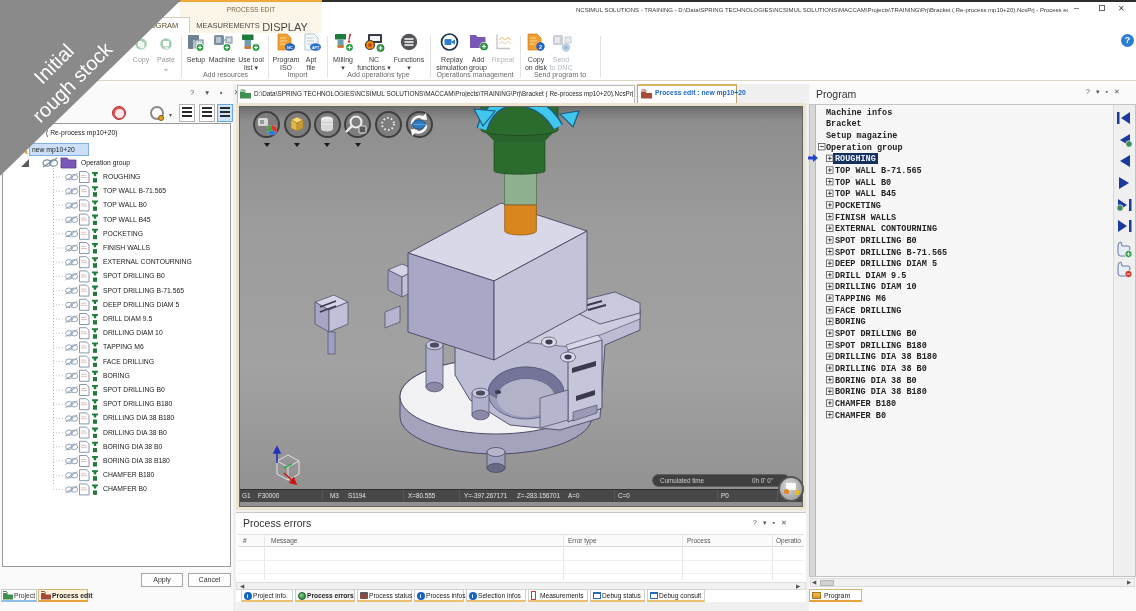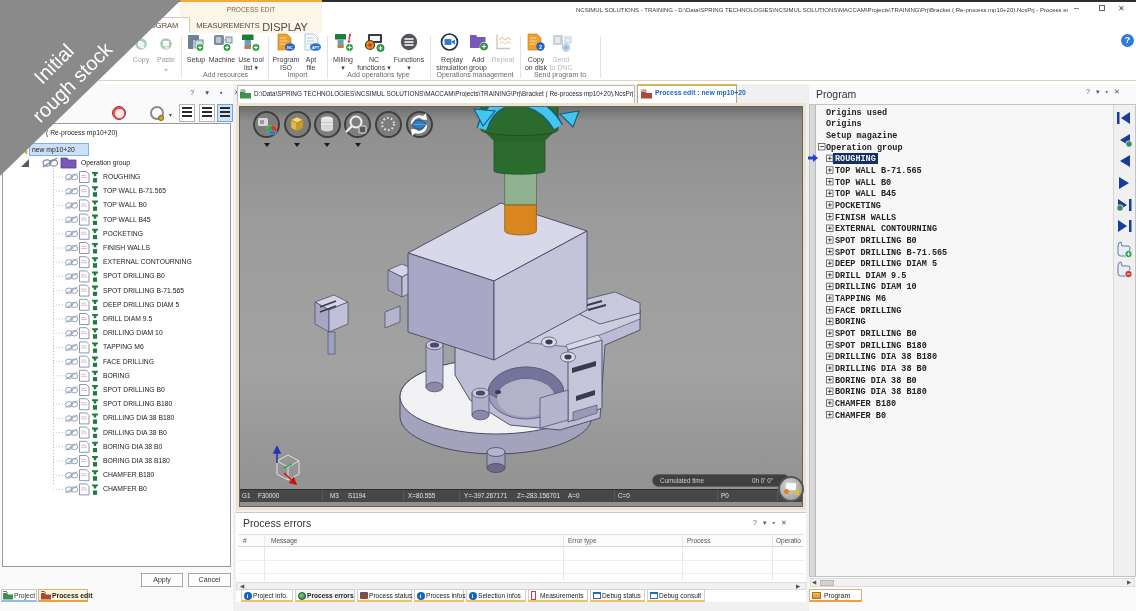--- a/index.html
+++ b/index.html
@@ -586,22 +586,22 @@
     <path d="M18.8 264.0 h4 M20.8 262.0 v4" stroke="#333" stroke-width="0.9"></path>
     <rect x="17.5" y="272.4" width="6.5" height="6.5" fill="#fff" stroke="#555" stroke-width="0.8"></rect>
     <path d="M18.8 275.6 h4 M20.8 273.6 v4" stroke="#333" stroke-width="0.9"></path>
     <rect x="17.5" y="284.1" width="6.5" height="6.5" fill="#fff" stroke="#555" stroke-width="0.8"></rect>
     <path d="M18.8 287.3 h4 M20.8 285.3 v4" stroke="#333" stroke-width="0.9"></path>
     <rect x="17.5" y="295.8" width="6.5" height="6.5" fill="#fff" stroke="#555" stroke-width="0.8"></rect>
     <path d="M18.8 298.9 h4 M20.8 296.9 v4" stroke="#333" stroke-width="0.9"></path>
     <rect x="17.5" y="307.4" width="6.5" height="6.5" fill="#fff" stroke="#555" stroke-width="0.8"></rect>
     <path d="M18.8 310.6 h4 M20.8 308.6 v4" stroke="#333" stroke-width="0.9"></path>
   </svg>
-<div class="abs mono" style="left:826px;top:107.7px;font-size:8.5px;font-weight:bold;color:#222;white-space:nowrap;">Origins used</div>
-<div class="abs mono" style="left:826px;top:119.4px;font-size:8.5px;font-weight:bold;color:#222;white-space:nowrap;">Origins</div>
+<div class="abs mono" style="left:826px;top:107.7px;font-size:8.5px;font-weight:bold;color:#222;white-space:nowrap;">Machine infos</div>
+<div class="abs mono" style="left:826px;top:119.4px;font-size:8.5px;font-weight:bold;color:#222;white-space:nowrap;">Bracket</div>
 <div class="abs mono" style="left:826px;top:131.0px;font-size:8.5px;font-weight:bold;color:#222;white-space:nowrap;">Setup magazine</div>
 <div class="abs mono" style="left:826px;top:142.6px;font-size:8.5px;font-weight:bold;color:#222;white-space:nowrap;">Operation group</div>
 <div class="abs mono" style="left:835px;top:154.3px;font-size:8.5px;font-weight:bold;color:#e8f0ff;white-space:nowrap;">ROUGHING</div>
 <div class="abs mono" style="left:835px;top:165.9px;font-size:8.5px;font-weight:bold;color:#222;white-space:nowrap;">TOP WALL B-71.565</div>
 <div class="abs mono" style="left:835px;top:177.6px;font-size:8.5px;font-weight:bold;color:#222;white-space:nowrap;">TOP WALL B0</div>
 <div class="abs mono" style="left:835px;top:189.2px;font-size:8.5px;font-weight:bold;color:#222;white-space:nowrap;">TOP WALL B45</div>
 <div class="abs mono" style="left:835px;top:200.9px;font-size:8.5px;font-weight:bold;color:#222;white-space:nowrap;">POCKETING</div>
 <div class="abs mono" style="left:835px;top:212.6px;font-size:8.5px;font-weight:bold;color:#222;white-space:nowrap;">FINISH WALLS</div>
 <div class="abs mono" style="left:835px;top:224.2px;font-size:8.5px;font-weight:bold;color:#222;white-space:nowrap;">EXTERNAL CONTOURNING</div>
 <div class="abs mono" style="left:835px;top:235.8px;font-size:8.5px;font-weight:bold;color:#222;white-space:nowrap;">SPOT DRILLING B0</div>

